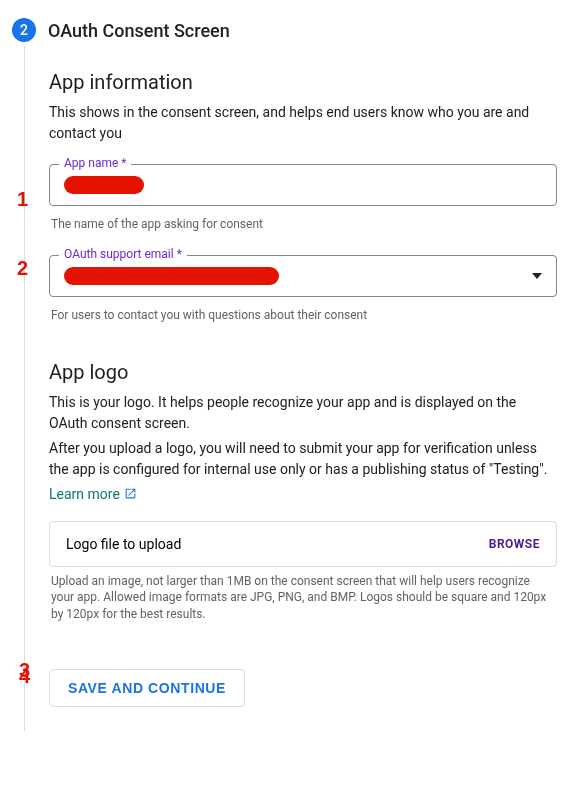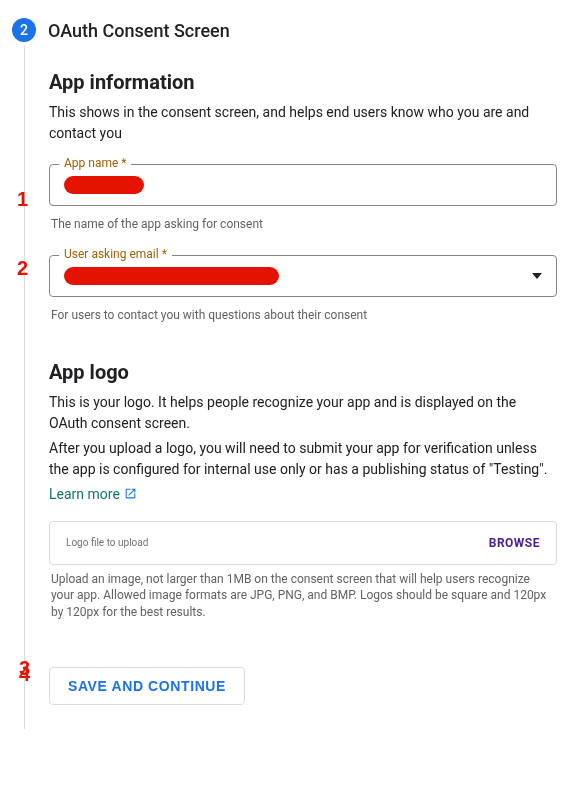--- a/index.html
+++ b/index.html
@@ -9,51 +9,51 @@
     .step-number {
       width: 24px; height: 24px; border-radius: 50%;
       background: #1a73e8; color: #fff;
       display: flex; align-items: center; justify-content: center;
       font-size: 14px; font-weight: 500;
     }
     .step-title { font-size: 18px; font-weight: 500; }
 
     .content { margin-left: 24px; border-left: 1px solid #dadce0; padding: 16px 24px 24px 24px; }
 
-    .section-title { font-size: 20px; font-weight: 700; margin-bottom: 8px; margin-top: 8px; }
+    .section-title { font-size: 20px; font-weight: 400; margin-bottom: 8px; margin-top: 8px; }
     .section-desc { font-size: 14px; color: #202124; line-height: 1.5; margin-bottom: 20px; }
     .section-desc.tight { margin-bottom: 4px; }
 
     .form-field { position: relative; margin-bottom: 4px; margin-top: 12px; }
     .form-field .field-box {
       border: 1px solid #80868b; border-radius: 4px;
       padding: 12px 14px; height: 42px;
       display: flex; align-items: center; justify-content: space-between;
     }
     .form-field .field-label {
       position: absolute; top: -8px; left: 10px;
       background: #fff; padding: 0 5px;
-      font-size: 12px; color: #a16207;
+      font-size: 12px; color: #6d28d9;
     }
     .form-field.focused .field-box { border: 2px solid #1a73e8; }
     .form-field.focused .field-label { color: #1a73e8; }
     .helper { font-size: 12px; color: #5f6368; padding: 6px 2px 0 2px; line-height: 1.4; }
 
     .redact { background: #e31300; border-radius: 10px; height: 18px; }
 
     .dropdown-arrow { width: 0; height: 0; border-left: 5px solid transparent; border-right: 5px solid transparent; border-top: 6px solid #202124; }
 
     .link { color: #0f766e; text-decoration: none; font-size: 14px; display: inline-flex; align-items: center; gap: 4px; }
 
     .upload-box {
       border: 1px solid #dadce0; border-radius: 4px;
       padding: 14px 16px; display: flex; justify-content: space-between; align-items: center;
       margin-top: 18px;
     }
-    .upload-placeholder { color: #737373; font-size: 10px; }
+    .upload-placeholder { color: #000000; font-size: 14px; }
     .browse { color: #4c1d95; font-weight: 700; letter-spacing: .5px; font-size: 12px; }
 
     .annot { position: absolute; color: #e31300; font-weight: 700; font-size: 20px; font-family: Arial, sans-serif; }
 
     .save-btn {
       border: 1px solid #dadce0; border-radius: 4px;
       padding: 10px 18px; background: #fff;
       color: #1a73e8; font-weight: 600; letter-spacing: .6px;
       font-size: 14px; cursor: pointer;
       margin-top: 18px;
@@ -84,21 +84,21 @@
       <div class="field-box">
         <div class="redact" style="width:80px;"></div>
       </div>
     </div>
     <div class="helper">The name of the app asking for consent</div>
   </div>
 
   <div style="position:relative; margin-top:22px;">
     <span class="annot" style="left:-32px; top:2px;">2</span>
     <div class="form-field">
-      <span class="field-label">User asking email *</span>
+      <span class="field-label">OAuth support email *</span>
       <div class="field-box">
         <div class="redact" style="width:215px;"></div>
         <div class="dropdown-arrow"></div>
       </div>
     </div>
     <div class="helper">For users to contact you with questions about their consent</div>
   </div>
 
   <div class="spacer"></div>
 

